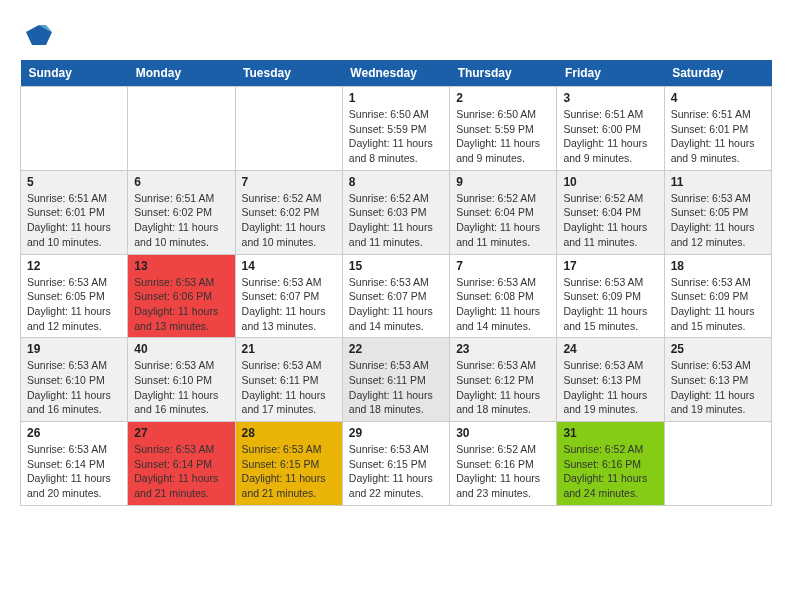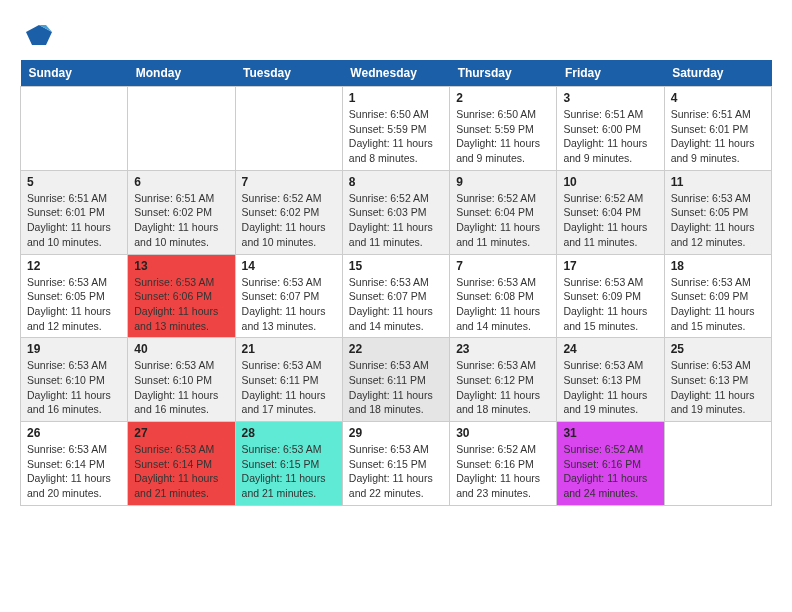--- a/index.html
+++ b/index.html
@@ -240,32 +240,32 @@
       </tr>
       <tr>
         <td style="background-color: rgb(255, 255, 255);">
           <div class="day-number">26</div>
           <div class="day-info">Sunrise: 6:53 AM<br>Sunset: 6:14 PM<br>Daylight: 11 hours and 20 minutes.</div>
         </td>
         <td style="background-color: #ef4444;">
           <div class="day-number">27</div>
           <div class="day-info">Sunrise: 6:53 AM<br>Sunset: 6:14 PM<br>Daylight: 11 hours and 21 minutes.</div>
         </td>
-        <td style="background-color: #5eead4;">
+        <td style="background-color: #eab308;">
           <div class="day-number">28</div>
           <div class="day-info">Sunrise: 6:53 AM<br>Sunset: 6:15 PM<br>Daylight: 11 hours and 21 minutes.</div>
         </td>
         <td style="background-color: rgb(255, 255, 255);">
           <div class="day-number">29</div>
           <div class="day-info">Sunrise: 6:53 AM<br>Sunset: 6:15 PM<br>Daylight: 11 hours and 22 minutes.</div>
         </td>
         <td style="background-color: rgb(255, 255, 255);">
           <div class="day-number">30</div>
           <div class="day-info">Sunrise: 6:52 AM<br>Sunset: 6:16 PM<br>Daylight: 11 hours and 23 minutes.</div>
         </td>
-        <td style="background-color: #d946ef;">
+        <td style="background-color: #84cc16;">
           <div class="day-number">31</div>
           <div class="day-info">Sunrise: 6:52 AM<br>Sunset: 6:16 PM<br>Daylight: 11 hours and 24 minutes.</div>
         </td>
         <td class="empty-cell"></td>
       </tr>
     </tbody>
 </table>
 
 </body></html>

